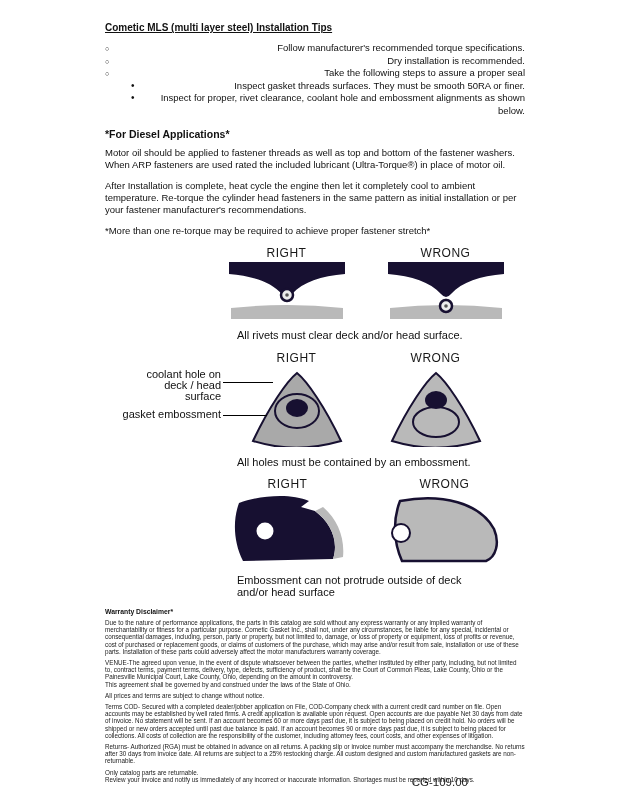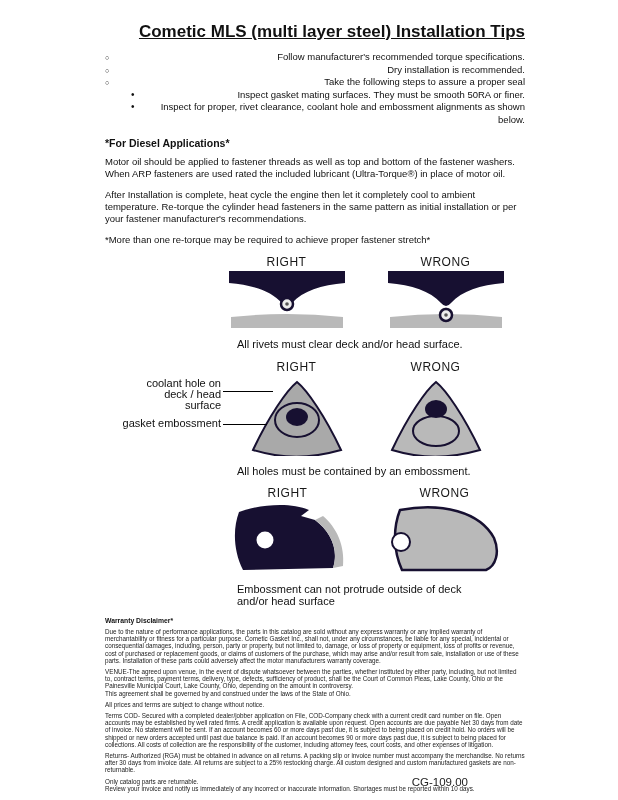--- a/index.html
+++ b/index.html
@@ -3,21 +3,21 @@
 <meta charset="utf-8">
 <style>
   * { margin:0; padding:0; box-sizing:border-box; }
   html,body { background:#fff; }
   .page {
     width:618px; height:800px; position:relative; background:#fff;
     font-family:"Liberation Sans", sans-serif; color:#111; overflow:hidden;
   }
   .content { position:absolute; left:105px; top:22px; width:420px; }
 
-  .title { font-size:17px; font-weight:bold; text-decoration:underline; margin-bottom:9px;text-align:right; }
+  .title { font-size:10px; font-weight:bold; text-decoration:underline; margin-bottom:9px; }
 
   .tips { list-style:none; font-size:9.5px; line-height:12.5px;text-align:right; }
   .tips > li { position:relative; padding-left:11px; }
   .tips > li::before { content:"○"; position:absolute; left:0; top:1px; font-size:7px; }
   .subtips { list-style:none; margin-left:15px; }
   .subtips > li { position:relative; padding-left:10px; }
   .subtips > li::before { content:"•"; position:absolute; left:0; top:0; font-size:10px; }
 
   .diesel-heading { font-size:10.5px; font-weight:bold; margin-top:11px; margin-bottom:7px; }
   .para { font-size:9.5px; line-height:12px; margin-bottom:9px; }
@@ -48,21 +48,21 @@
 <div class="page">
   <div class="content">
 
     <div class="title">Cometic MLS (multi layer steel) Installation Tips</div>
 
     <ul class="tips">
       <li><span>Follow manufacturer's recommended torque specifications.</span></li>
       <li><span>Dry installation is recommended.</span></li>
       <li><span>Take the following steps to assure a proper seal</span>
         <ul class="subtips">
-          <li><span>Inspect gasket mating surfaces.  They must be smooth 50RA or finer.</span></li>
+          <li><span>Inspect gasket threads surfaces.  They must be smooth 50RA or finer.</span></li>
           <li><span>Inspect for proper, rivet clearance, coolant hole and embossment alignments as shown below.</span></li>
         </ul>
       </li>
     </ul>
 
     <div class="diesel-heading">*For Diesel Applications*</div>
     <p class="para">Motor oil should be applied to fastener threads as well as top and bottom of the fastener washers. When ARP fasteners are used rated the included lubricant (Ultra-Torque®) in place of motor oil.</p>
     <p class="para">After Installation is complete, heat cycle the engine then let it completely cool to ambient temperature. Re-torque the cylinder head fasteners in the same pattern as initial installation or per your fastener manufacturer's recommendations.</p>
     <p class="para">*More than one re-torque may be required to achieve proper fastener stretch*</p>
 

